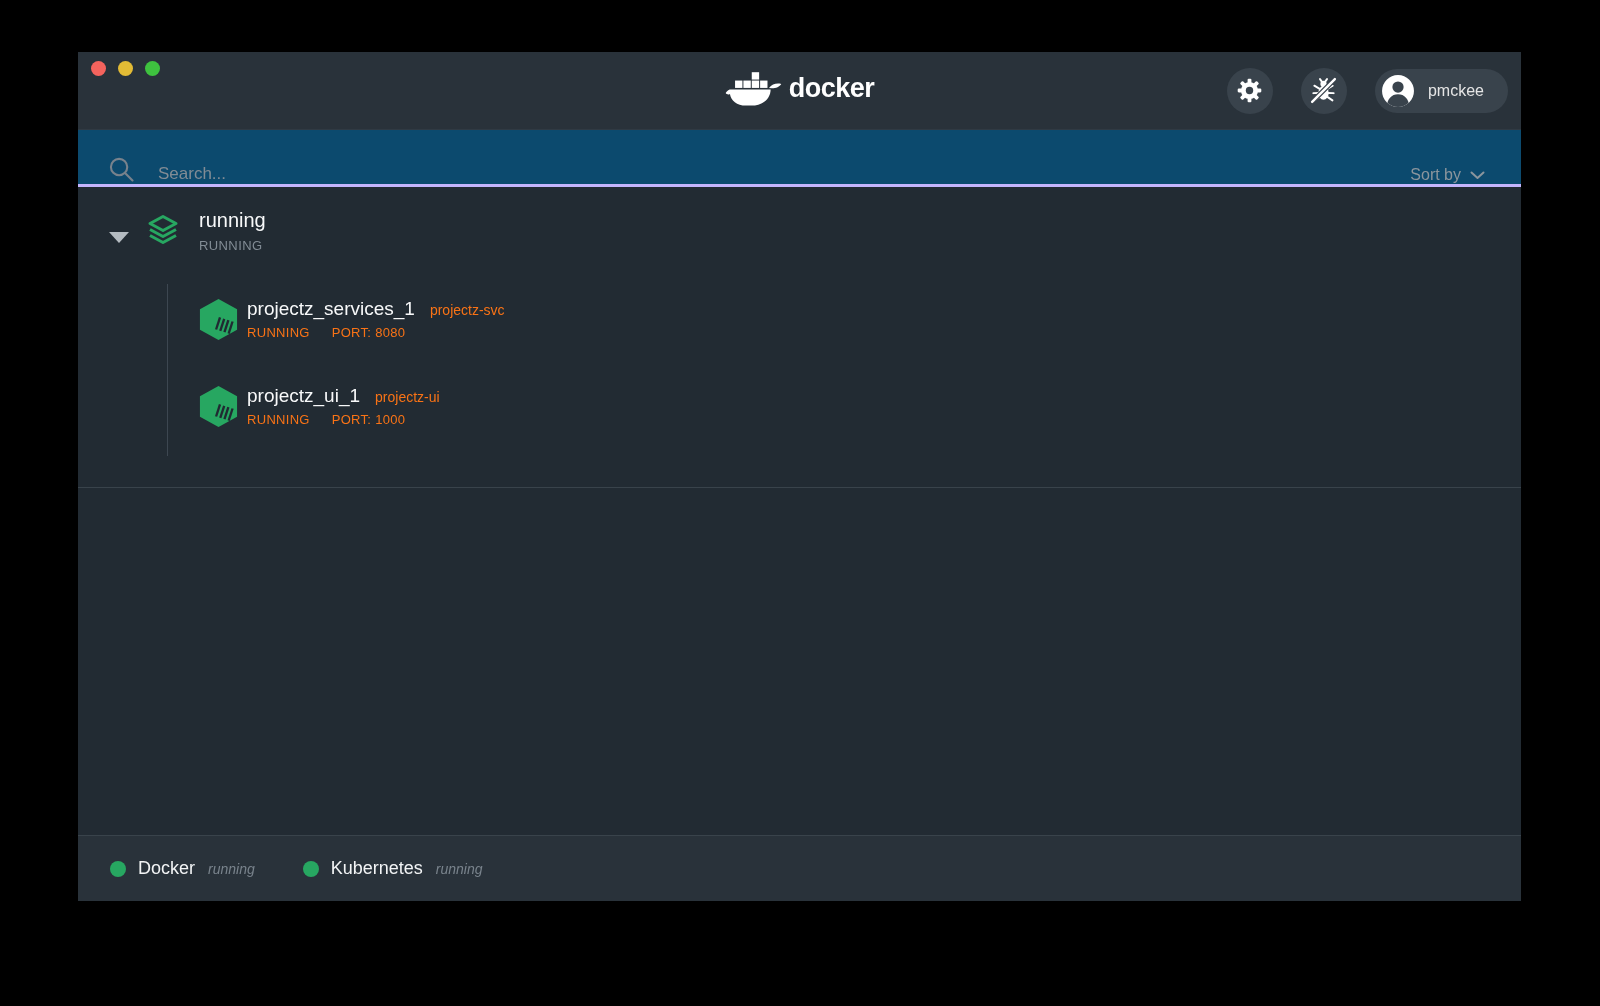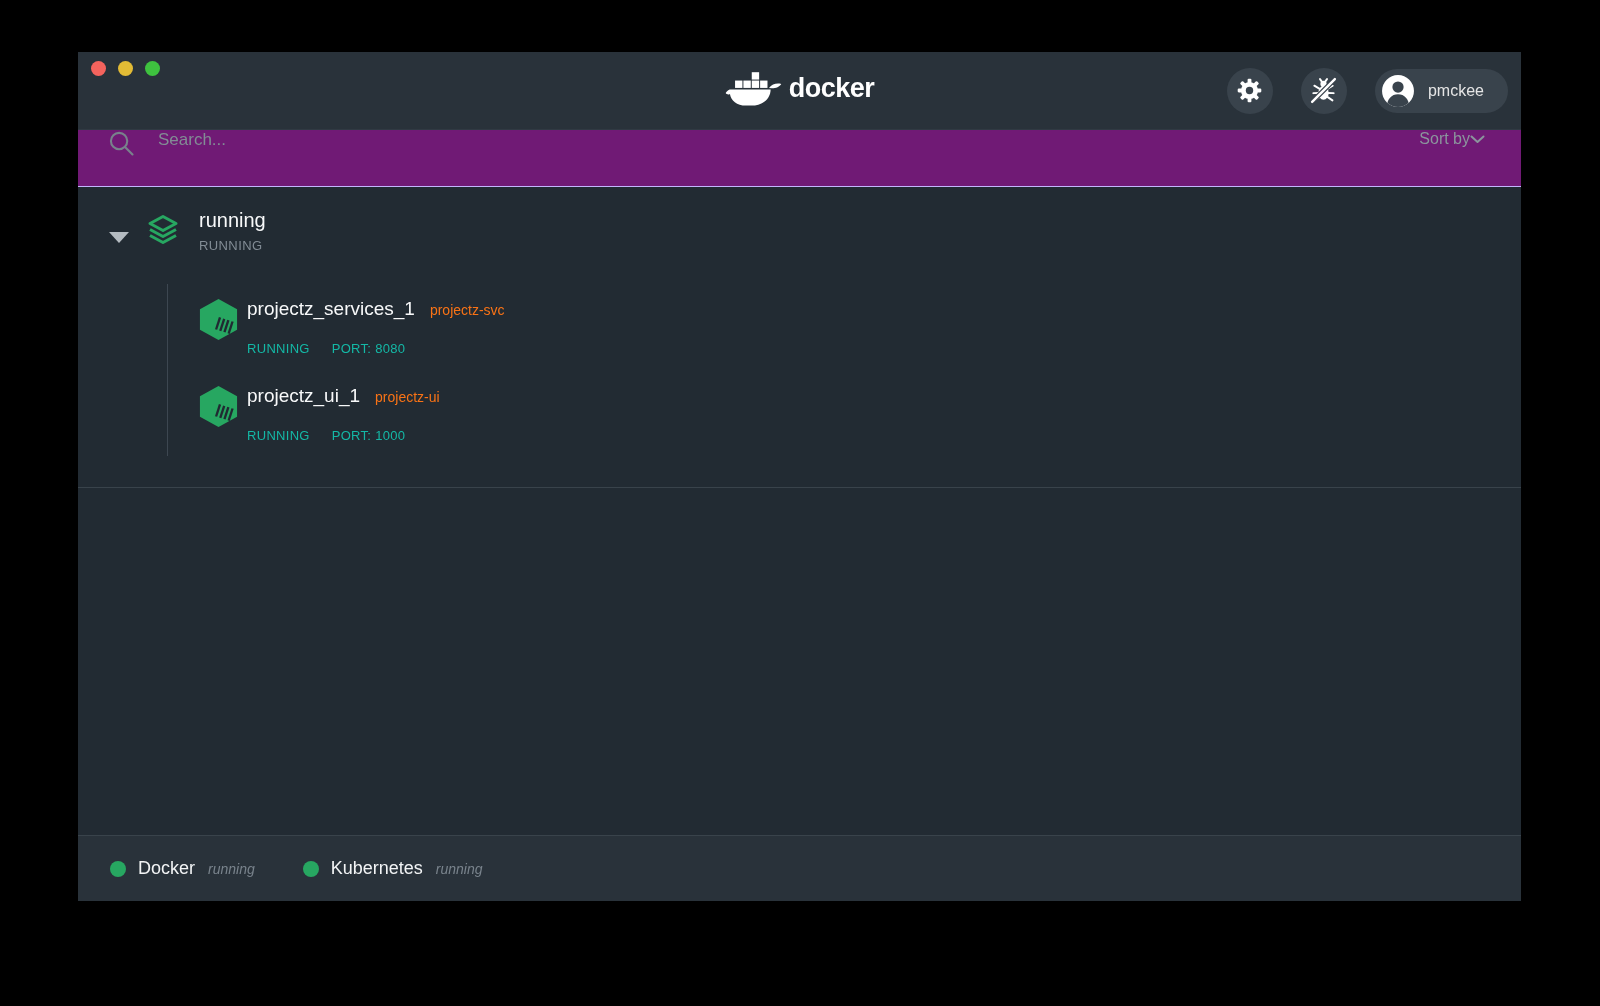--- a/index.html
+++ b/index.html
@@ -22,43 +22,43 @@
   .logo { position:absolute; left:50%; top:50%; transform:translate(-50%,-54%); display:flex; align-items:center; }
   .logo svg { display:block; }
   .logo-text { color:#ffffff; font-size:27px; font-weight:bold; letter-spacing:-0.5px; margin-left:7px; }
 
   .header-actions { position:absolute; right:13px; top:50%; transform:translateY(-50%); display:flex; align-items:center; gap:28px; }
   .icon-btn { width:46px; height:46px; border-radius:50%; background:#39434c; border:none; display:flex; align-items:center; justify-content:center; cursor:pointer; padding:0; }
   .user-pill { height:44px; border-radius:22px; background:#39434c; border:none; display:flex; align-items:center; gap:13px; padding:0 24px 0 6px; cursor:pointer; }
   .user-pill .uname { color:#e5e5e5; font-size:16px; }
 
   
-  .searchbar { height:57px; background:#701a75; border-bottom:1px solid #c4b5fd; display:flex; align-items:flex-start; padding:0 36px 0 30px; flex:none; }
+  .searchbar { height:57px; background:#0c4a6e; border-bottom:3px solid #c4b5fd; display:flex; align-items:flex-end; padding:0 36px 0 30px; flex:none; }
   .search-input { flex:1; background:transparent; border:none; outline:none; color:#dfe3e6; font-size:17px; margin-left:22px; font-family:"Liberation Sans", sans-serif; }
   .search-input::placeholder { color:#828c95; opacity:1; }
-  .sortby { display:flex; align-items:center; background:none; border:none; color:#8b959d; font-size:16px; cursor:pointer; font-family:"Liberation Sans", sans-serif; }
+  .sortby { display:flex; align-items:center; gap:9px; background:none; border:none; color:#8b959d; font-size:16px; cursor:pointer; font-family:"Liberation Sans", sans-serif; }
 
   
   .list { position:relative; height:301px; border-bottom:1px solid #39434b; flex:none; }
   .expander { position:absolute; left:31px; top:45px; width:0; height:0; cursor:pointer;
     border-left:10px solid transparent; border-right:10px solid transparent; border-top:11px solid #b4bbc1; }
   .stack-icon { position:absolute; left:67px; top:26px; }
   .group-text { position:absolute; left:121px; top:22px; cursor:pointer; }
   .group-name { font-size:20px; color:#f8f9fa; }
   .group-status { font-size:13px; color:#828c95; margin-top:6px; letter-spacing:0.4px; }
   .treeline { position:absolute; left:89px; top:97px; width:1px; height:172px; background:#3d4751; }
 
   .crow { position:absolute; left:119px; display:flex; align-items:flex-start; cursor:pointer; }
   .crow.row1 { top:110px; }
   .crow.row2 { top:197px; }
   .crow-text { margin-left:7px; padding-top:1px; }
   .crow-title { display:flex; align-items:baseline;justify-content:space-between; }
   .cname { font-size:19px; color:#f8f9fa; }
   .csvc { font-size:14px; color:#f97316; margin-left:15px; }
-  .crow-sub { margin-top:21px; font-size:13px; color:#14b8a6; letter-spacing:0.3px; }
+  .crow-sub { margin-top:5px; font-size:13px; color:#f97316; letter-spacing:0.3px; }
   .crow-sub .port { margin-left:18px; }
 
   .empty { flex:1; background:#222b33; }
 
   
   .statusbar { height:66px; background:#29323a; border-top:1px solid #39434b; display:flex; align-items:center; padding:0 32px; flex:none; }
   .status-item { display:flex; align-items:center; }
   .status-item + .status-item { margin-left:48px; }
   .dot { width:16px; height:16px; border-radius:50%; background:#27a761; flex:none; }
   .sname { font-size:18px; color:#f2f4f5; margin-left:12px; }

